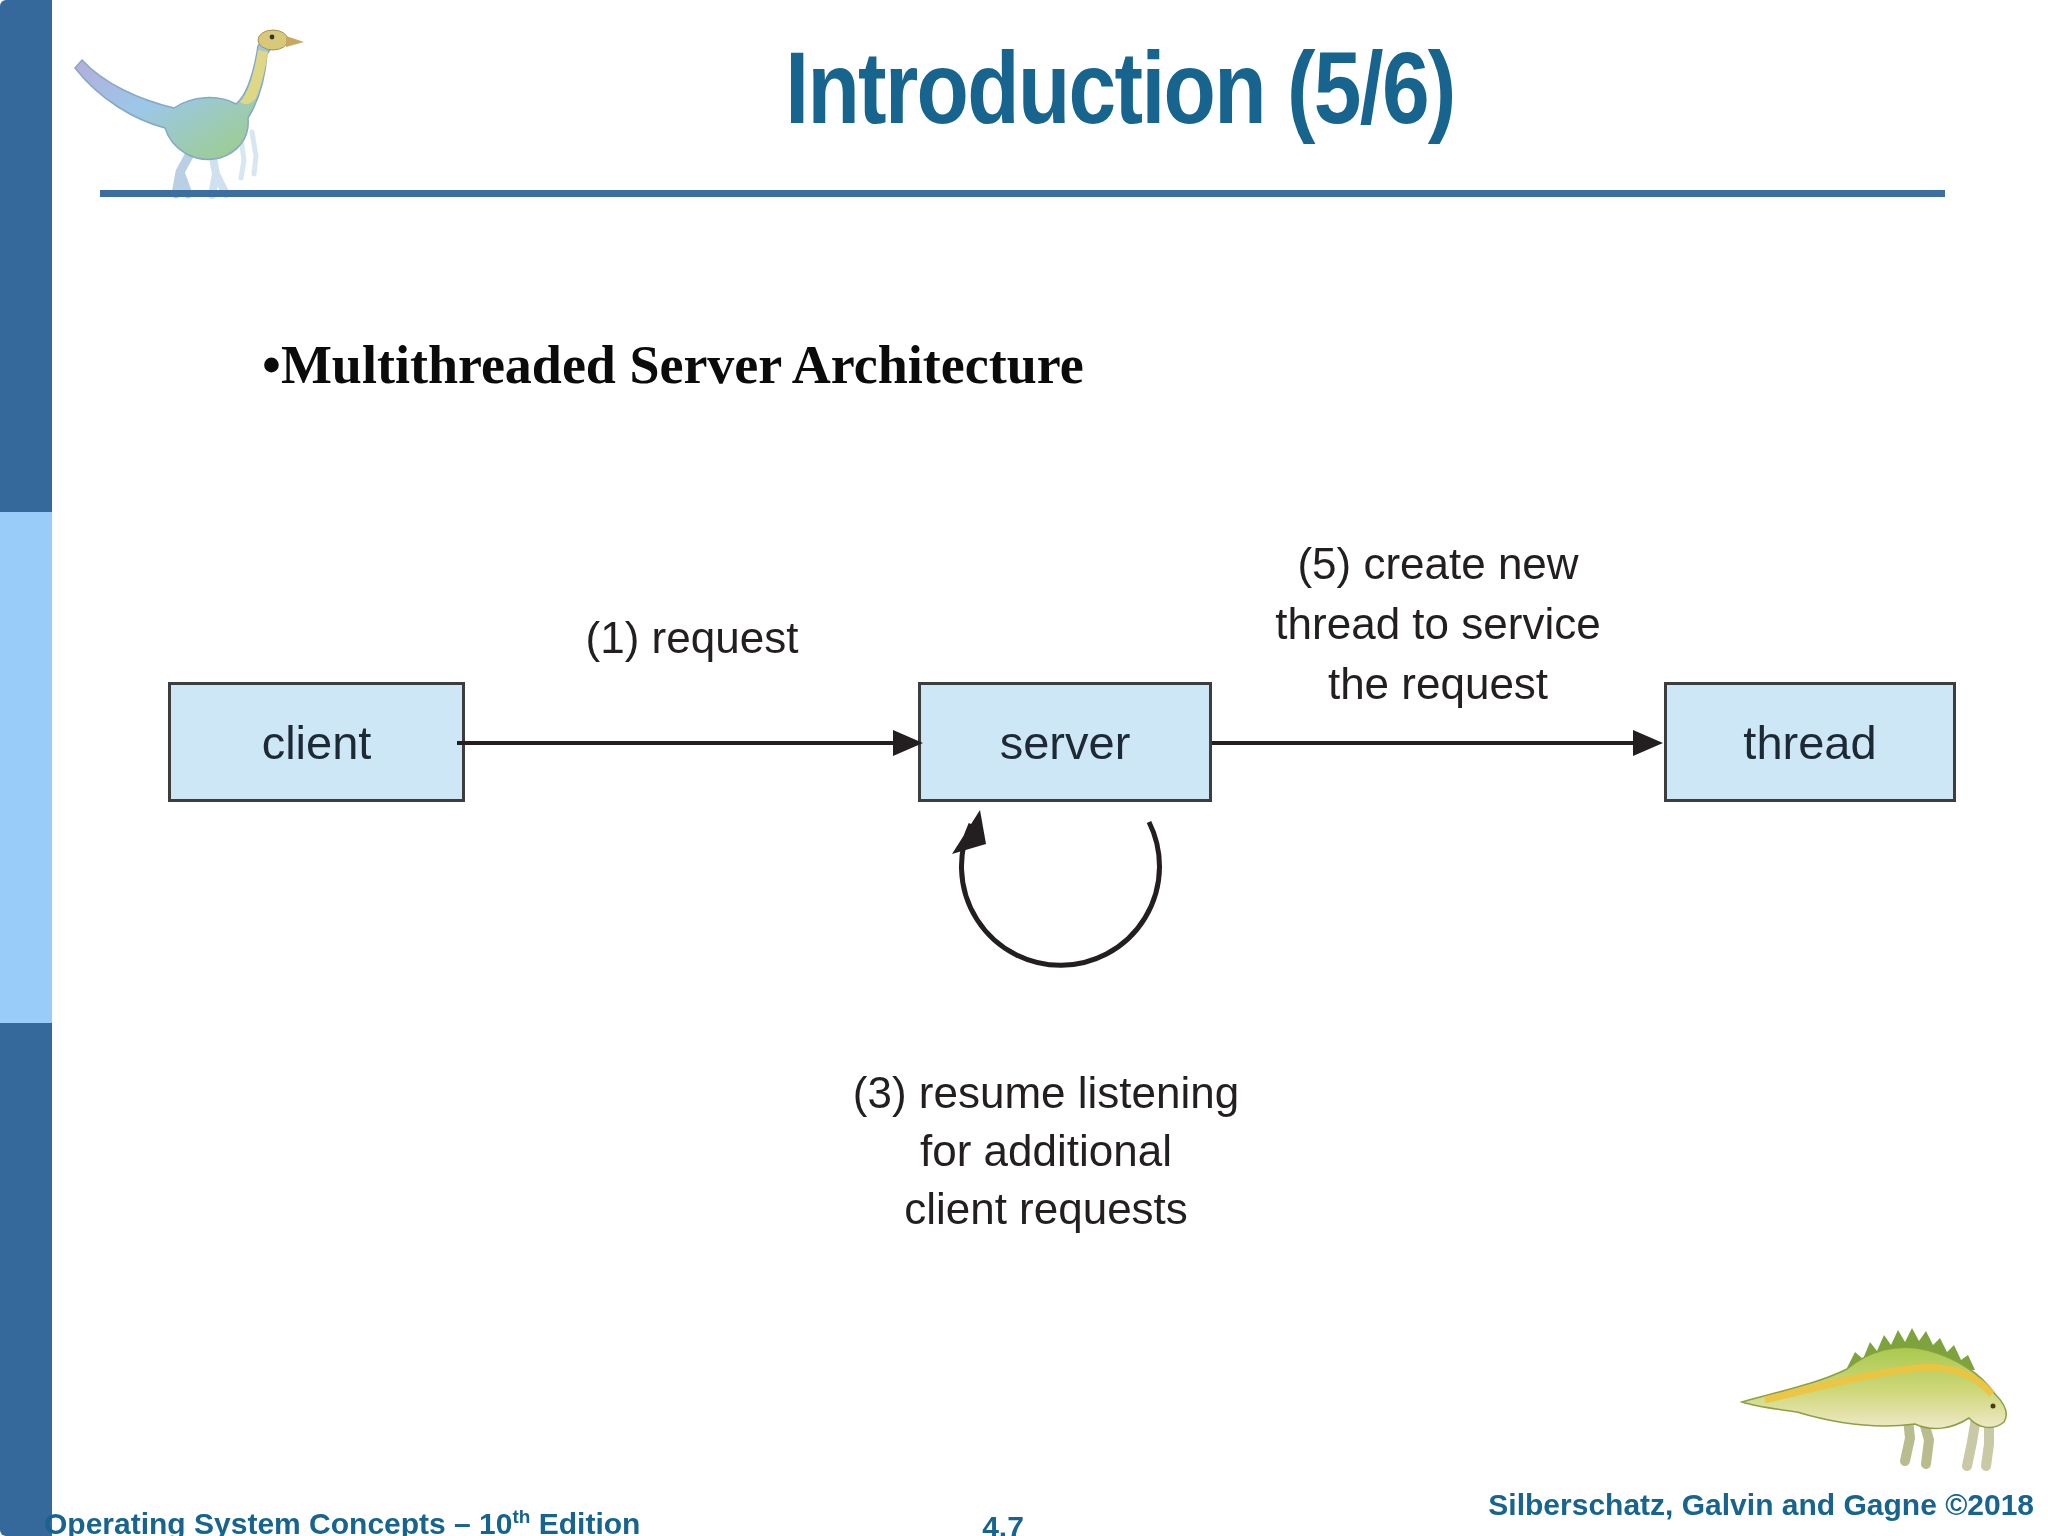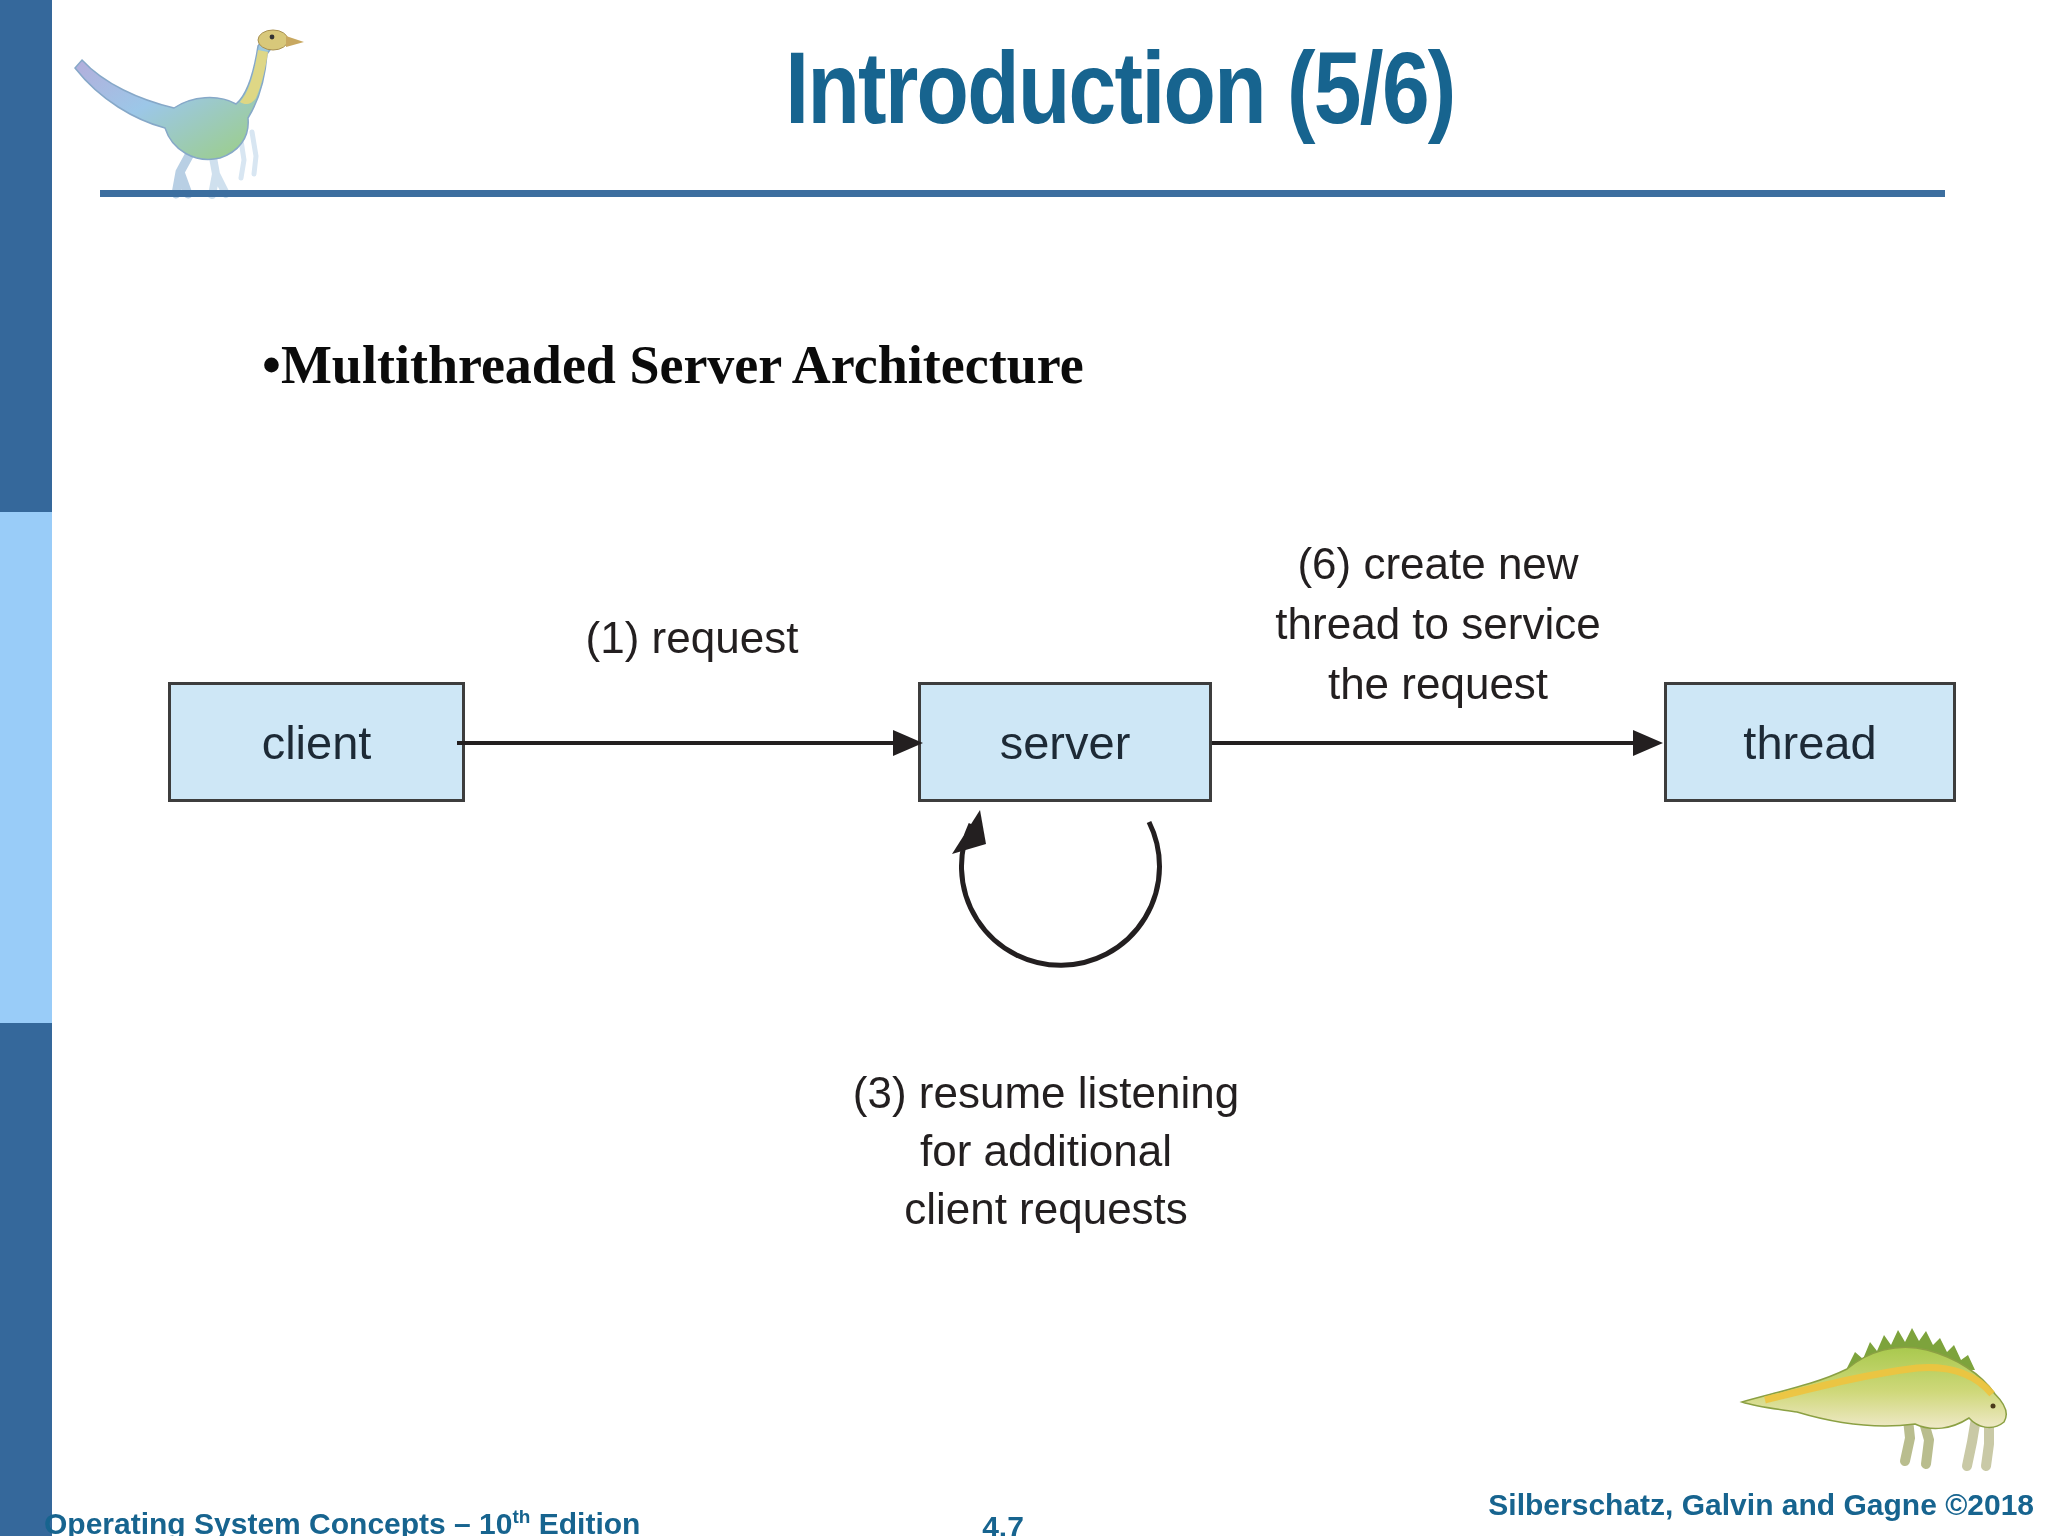--- a/index.html
+++ b/index.html
@@ -2,20 +2,21 @@
 <html><head>
 <meta charset="utf-8">
 <style>
   html, body { margin: 0; padding: 0; background: #ffffff; }
   .slide {
     position: relative;
     width: 2048px; height: 1536px;
     background: #ffffff;
     overflow: hidden;
     font-family: "Liberation Sans", sans-serif;
+    border-radius: 6px;
   }
   
   .band { position: absolute; left: 0; width: 52px; }
   .band-top { top: 0; height: 512px; background: #35689B; }
   .band-mid { top: 512px; height: 511px; background: #99CCF8; }
   .band-bot { top: 1023px; height: 513px; background: #35689B; }
 
   
   .title {
     position: absolute; top: 30px; left: 1120px;
@@ -149,21 +150,21 @@
 
   <svg class="loop-svg" width="240" height="200" viewBox="0 0 240 200">
     <path d="M 209 32 A 99 99 0 1 1 31 34" fill="none" stroke="#231F20" stroke-width="5"></path>
     <polygon points="40,20 12,64 46,54" fill="#231F20"></polygon>
   </svg>
 
   <div class="dlabel dlabel-1">
     <div>(1) request</div>
   </div>
   <div class="dlabel dlabel-2">
-    <div>(6) create new</div>
+    <div>(5) create new</div>
     <div>thread to service</div>
     <div>the request</div>
   </div>
   <div class="dlabel dlabel-3">
     <div>(3) resume listening</div>
     <div>for additional</div>
     <div>client requests</div>
   </div>
 
   <svg class="dino-br" width="300" height="165" viewBox="0 0 300 165">

